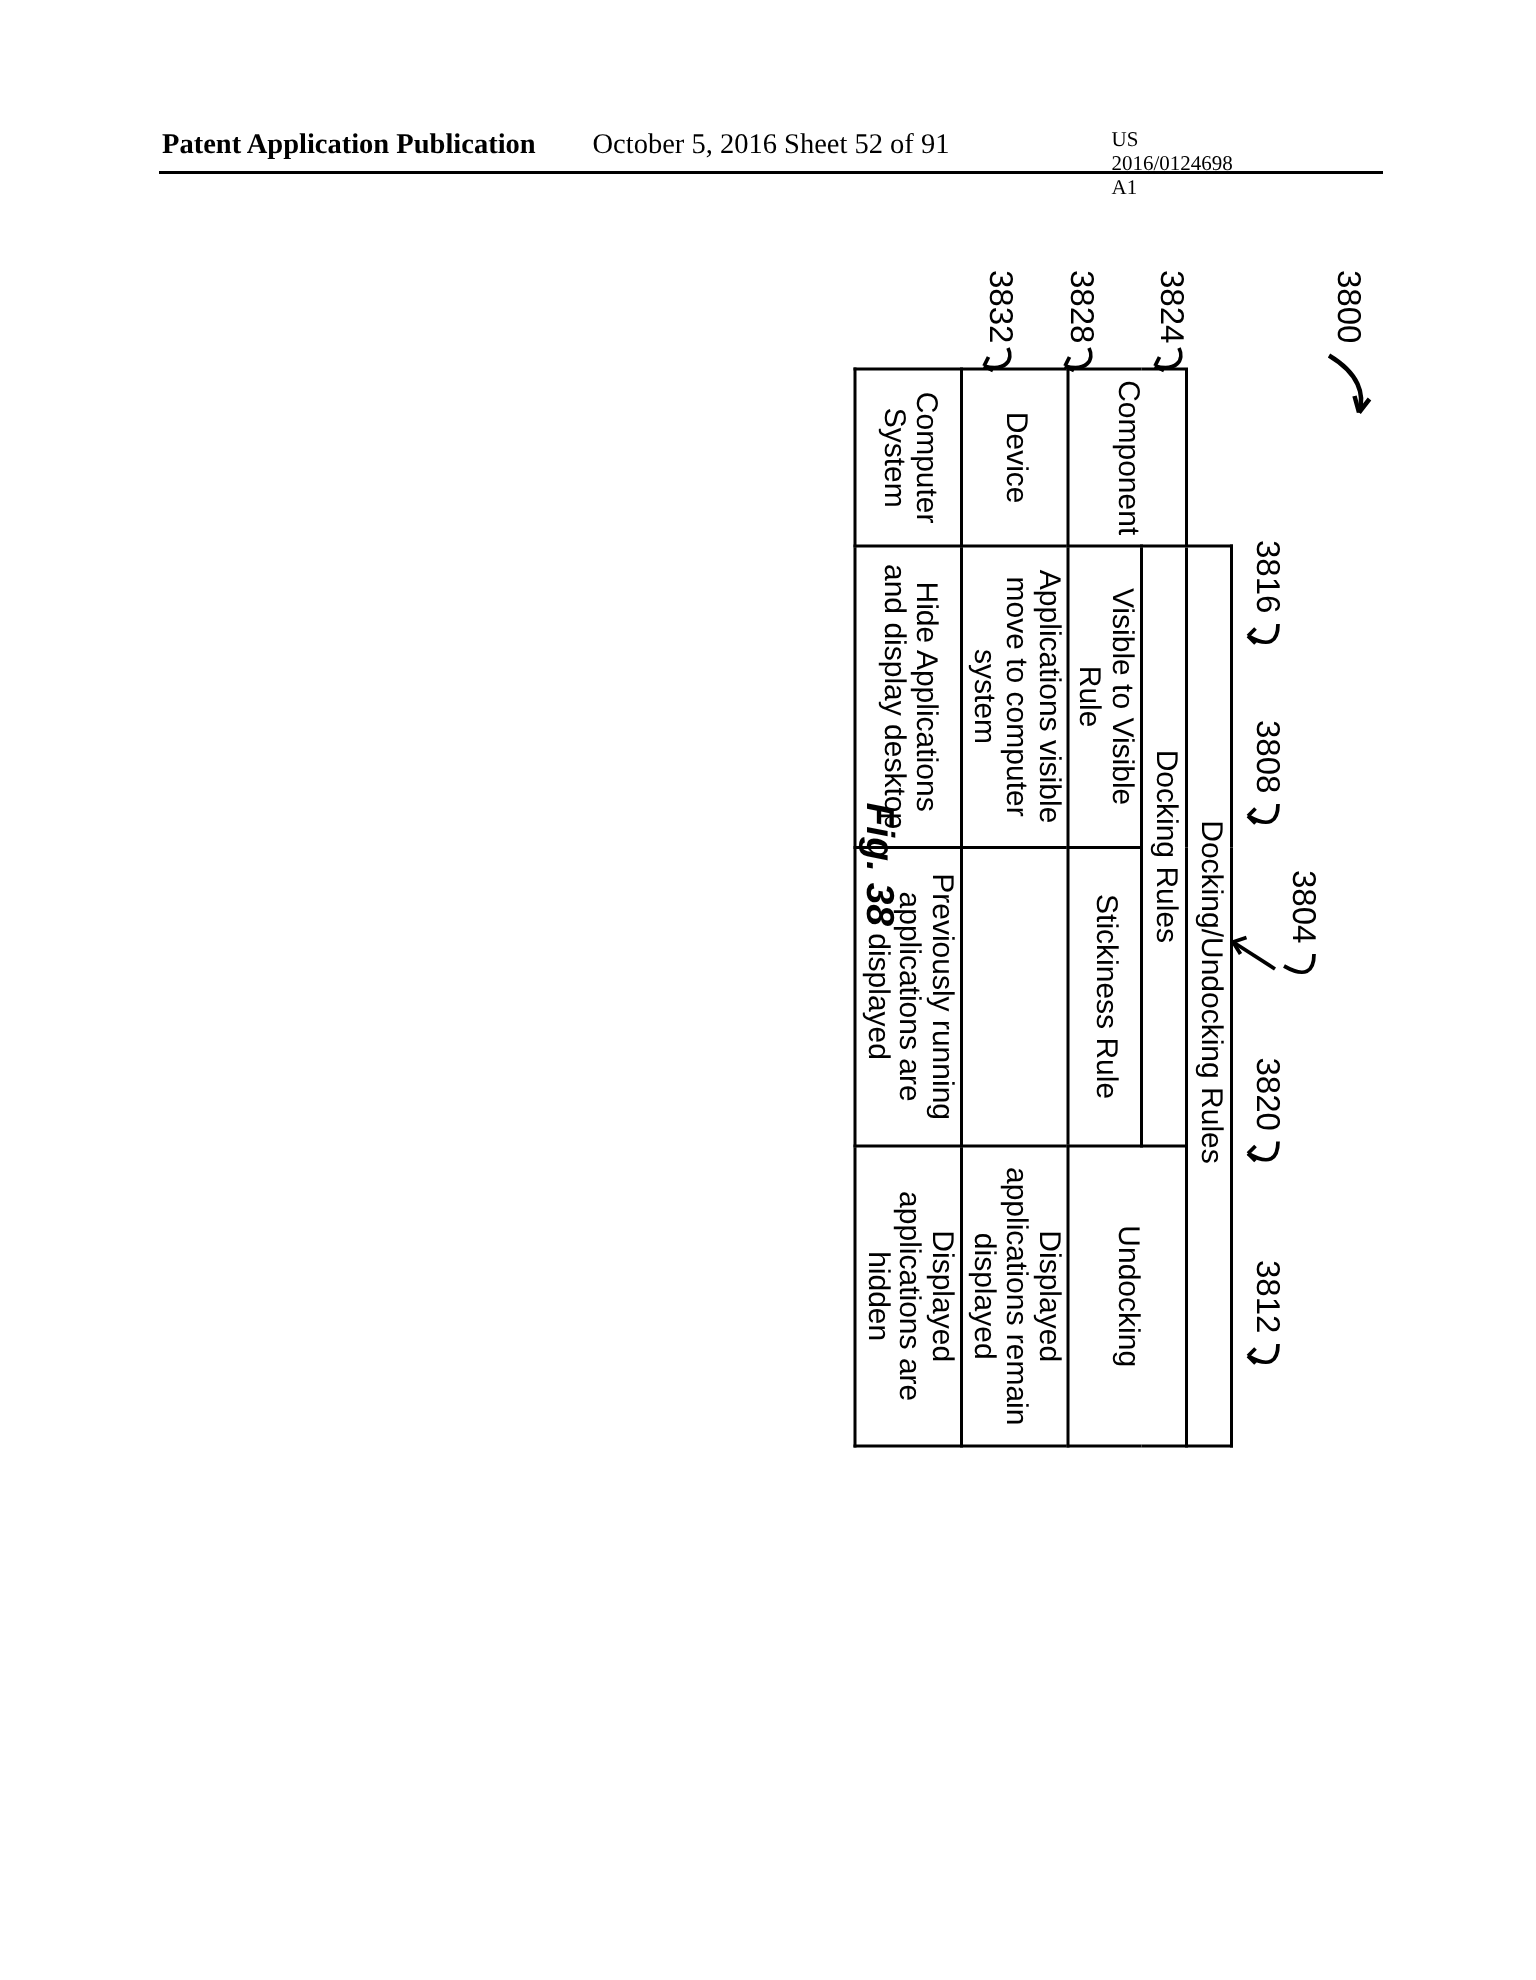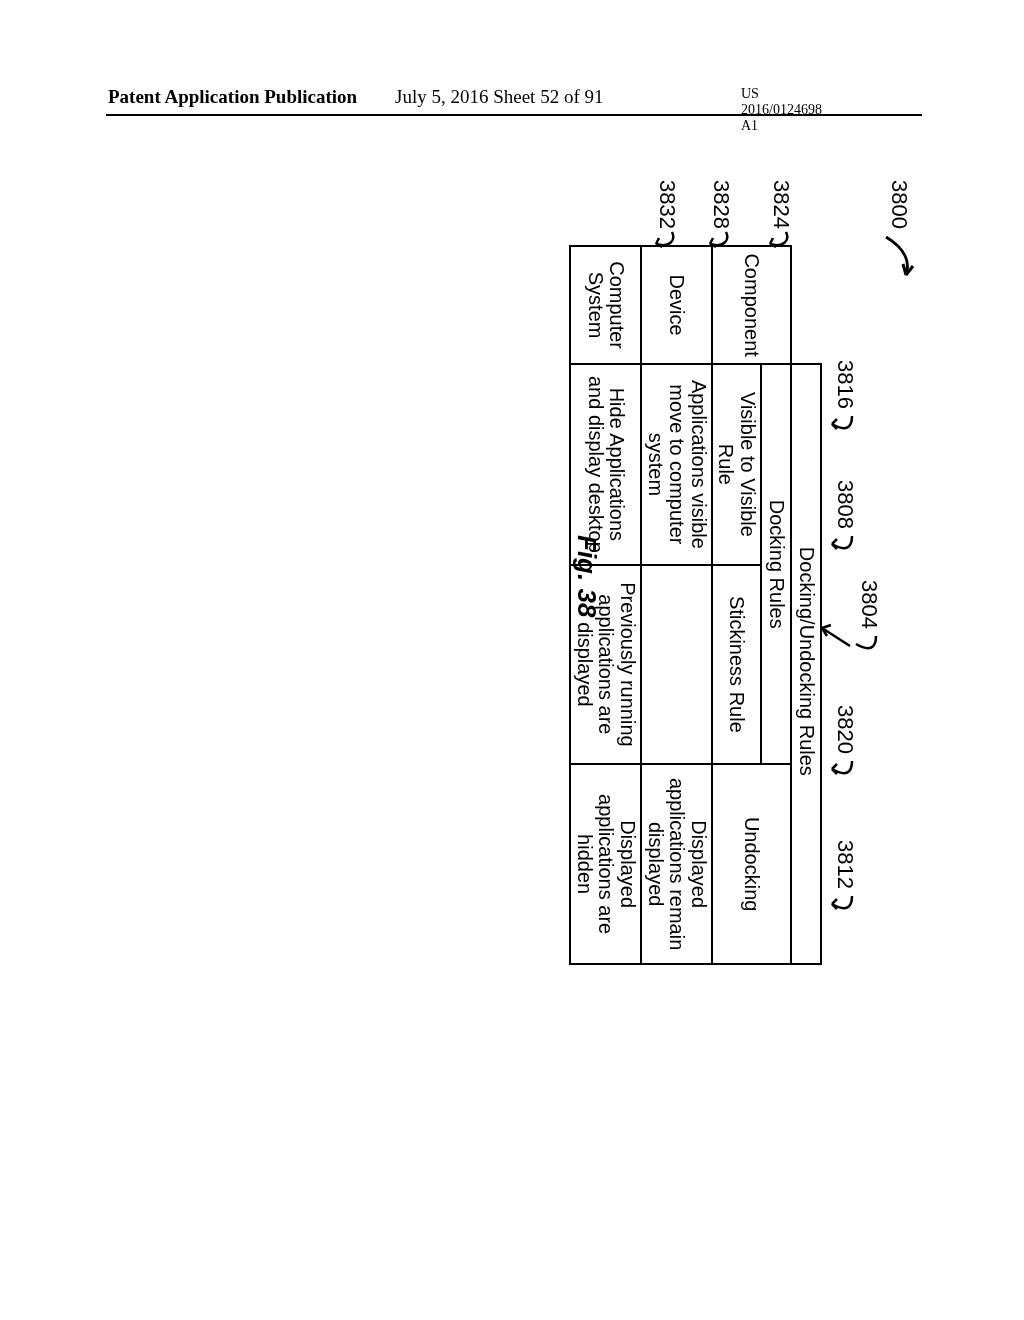--- a/index.html
+++ b/index.html
@@ -110,21 +110,21 @@
   }
 
   
 </style>
 </head>
 <body>
 
 <div class="page">
 
   <div class="hdr-left">Patent Application Publication</div>
-  <div class="hdr-center">July 5, 2016  Sheet 52 of 91</div>
+  <div class="hdr-center">October 5, 2016  Sheet 52 of 91</div>
   <div class="hdr-right">US 2016/0124698 A1</div>
   <div class="hdr-rule"></div>
 
   <div class="figwrap">
 
     <div class="ref" style="left:0px; top:0px;">3800</div>
     <div class="bigarrow" style="left:55px; top:-4px;">
       <svg viewBox="0 0 46 34">
           <path d="M2 30 C 14 10, 28 6, 40 10" stroke="#000" stroke-width="3" fill="none"></path>
           <path d="M40 10 l-9 -7 m9 7 l-11 3" stroke="#000" stroke-width="3" fill="none"></path>

